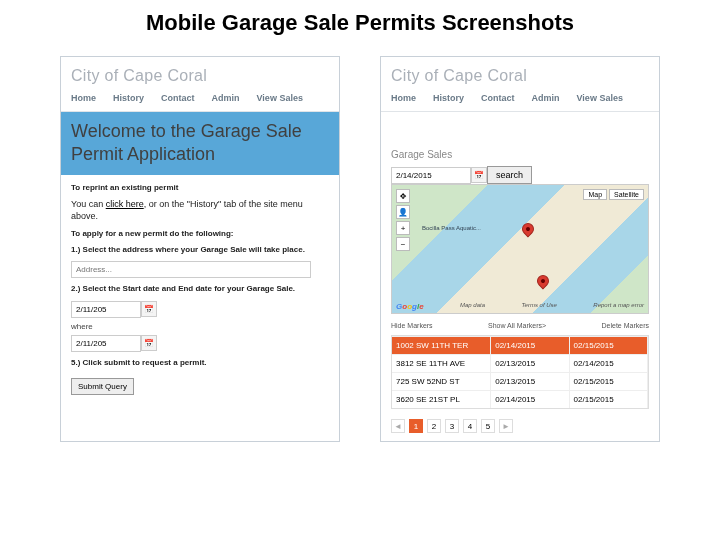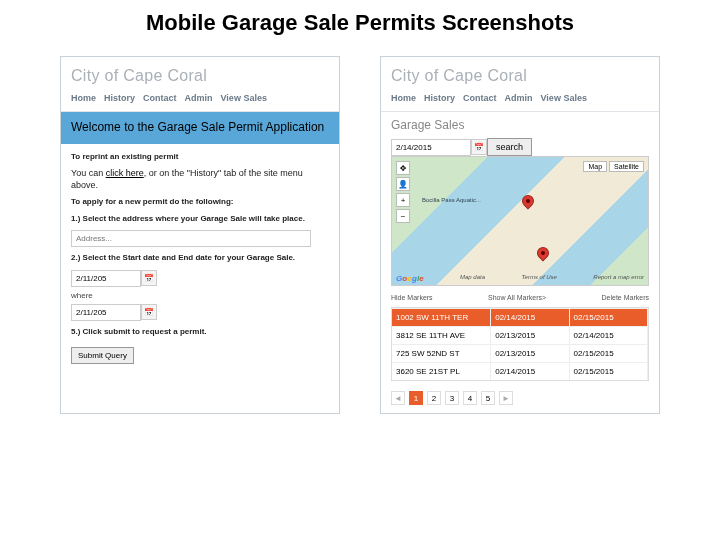--- a/index.html
+++ b/index.html
@@ -1,35 +1,35 @@
 <!DOCTYPE html>
 <html><head>
 <meta charset="utf-8">
 <style>
   * { box-sizing: border-box; margin: 0; padding: 0; }
   body { font-family: Arial, sans-serif; background: #fff; width: 720px; height: 540px; position: relative; }
   .page-title { text-align: center; font-size: 22px; font-weight: bold; padding: 10px 0 20px; }
   .screens { display: flex; gap: 40px; justify-content: center; padding: 0 60px; }
   .screen { border: 1px solid #c8d0d8; background: #fff; width: 280px; font-size: 9px; overflow: hidden; }
   .brand { color: #aab0b8; font-size: 16px; font-weight: 300; padding: 10px 10px 4px; letter-spacing: 0.3px; }
-  .nav { display: flex; gap: 8px; padding: 4px 10px 8px; font-size: 9px; color: #6a7a88; font-weight: bold; border-bottom: 1px solid #e0e4e8; }
+  .nav { display: flex; gap: 17px; padding: 4px 10px 8px; font-size: 9px; color: #6a7a88; font-weight: bold; border-bottom: 1px solid #e0e4e8; }
   .nav span { cursor: pointer; }
-  .banner { background: #58a7d8; color: #000000; padding: 8px 10px; font-size: 12px; font-weight: 300; line-height: 1.3; }
+  .banner { background: #58a7d8; color: #404040; padding: 8px 10px; font-size: 18px; font-weight: 300; line-height: 1.3; }
   .section { padding: 8px 10px; color: #222; }
   .section p { margin-bottom: 6px; line-height: 1.3; }
   .bold { font-weight: bold; font-size: 8px; }
   .link { text-decoration: underline; color: #000; cursor: pointer; }
   .field-row { display: flex; align-items: center; margin: 4px 0; }
   .txt-input { border: 1px solid #ccc; padding: 3px 4px; font-size: 8px; width: 70px; background: #fff; }
   .txt-input.wide { width: 240px; color: #aaa; }
   .cal-btn { width: 16px; height: 16px; border: 1px solid #ccc; background: #f4f4f4; font-size: 8px; cursor: pointer; display:inline-flex;align-items:center;justify-content:center; }
   .submit { border: 1px solid #999; background: #eee; padding: 3px 6px; font-size: 8px; cursor: pointer; margin-top: 4px; }
   .divider { color: #444; font-size: 8px; margin: 2px 0; }
   
-  .sub-label { color: #888; padding: 6px 10px 2px; font-size: 12px; }
+  .sub-label { color: #888; padding: 6px 10px 2px; font-size: 10px; margin-top: 31px; }
   .search-row { display: flex; padding: 4px 10px 0; align-items: center; }
   .search-btn { border: 1px solid #999; background: #eee; padding: 3px 8px; font-size: 9px; cursor: pointer; }
   .map-wrap { margin: 0 10px 6px; border: 1px solid #ccc; position: relative; height: 130px; background: linear-gradient(135deg, #cfe6c8 0%, #cfe6c8 25%, #a8d6e8 25%, #a8d6e8 45%, #f0ead6 45%, #f0ead6 70%, #a8d6e8 70%, #a8d6e8 85%, #cfe6c8 85%); }
   .map-ctrl { position: absolute; top: 4px; right: 4px; display: flex; gap: 2px; font-size: 7px; }
   .map-ctrl span { background: #fff; border: 1px solid #bbb; padding: 1px 4px; }
   .map-side { position: absolute; left: 4px; top: 4px; display: flex; flex-direction: column; gap: 2px; }
   .map-side div { width: 14px; height: 14px; background: #fff; border: 1px solid #bbb; font-size:8px; display:flex;align-items:center;justify-content:center; }
   .pin { position: absolute; width: 12px; height: 12px; background: #d93a2f; border-radius: 50% 50% 50% 0; transform: rotate(-45deg); border: 1px solid #a02820; }
   .pin::after { content:''; position:absolute; width:4px;height:4px;background:#600;border-radius:50%;top:3px;left:3px; }
   .map-footer { position:absolute; bottom:2px; left:4px; right:4px; display:flex; justify-content:space-between; font-size:6px; color:#555;font-style:italic; }

